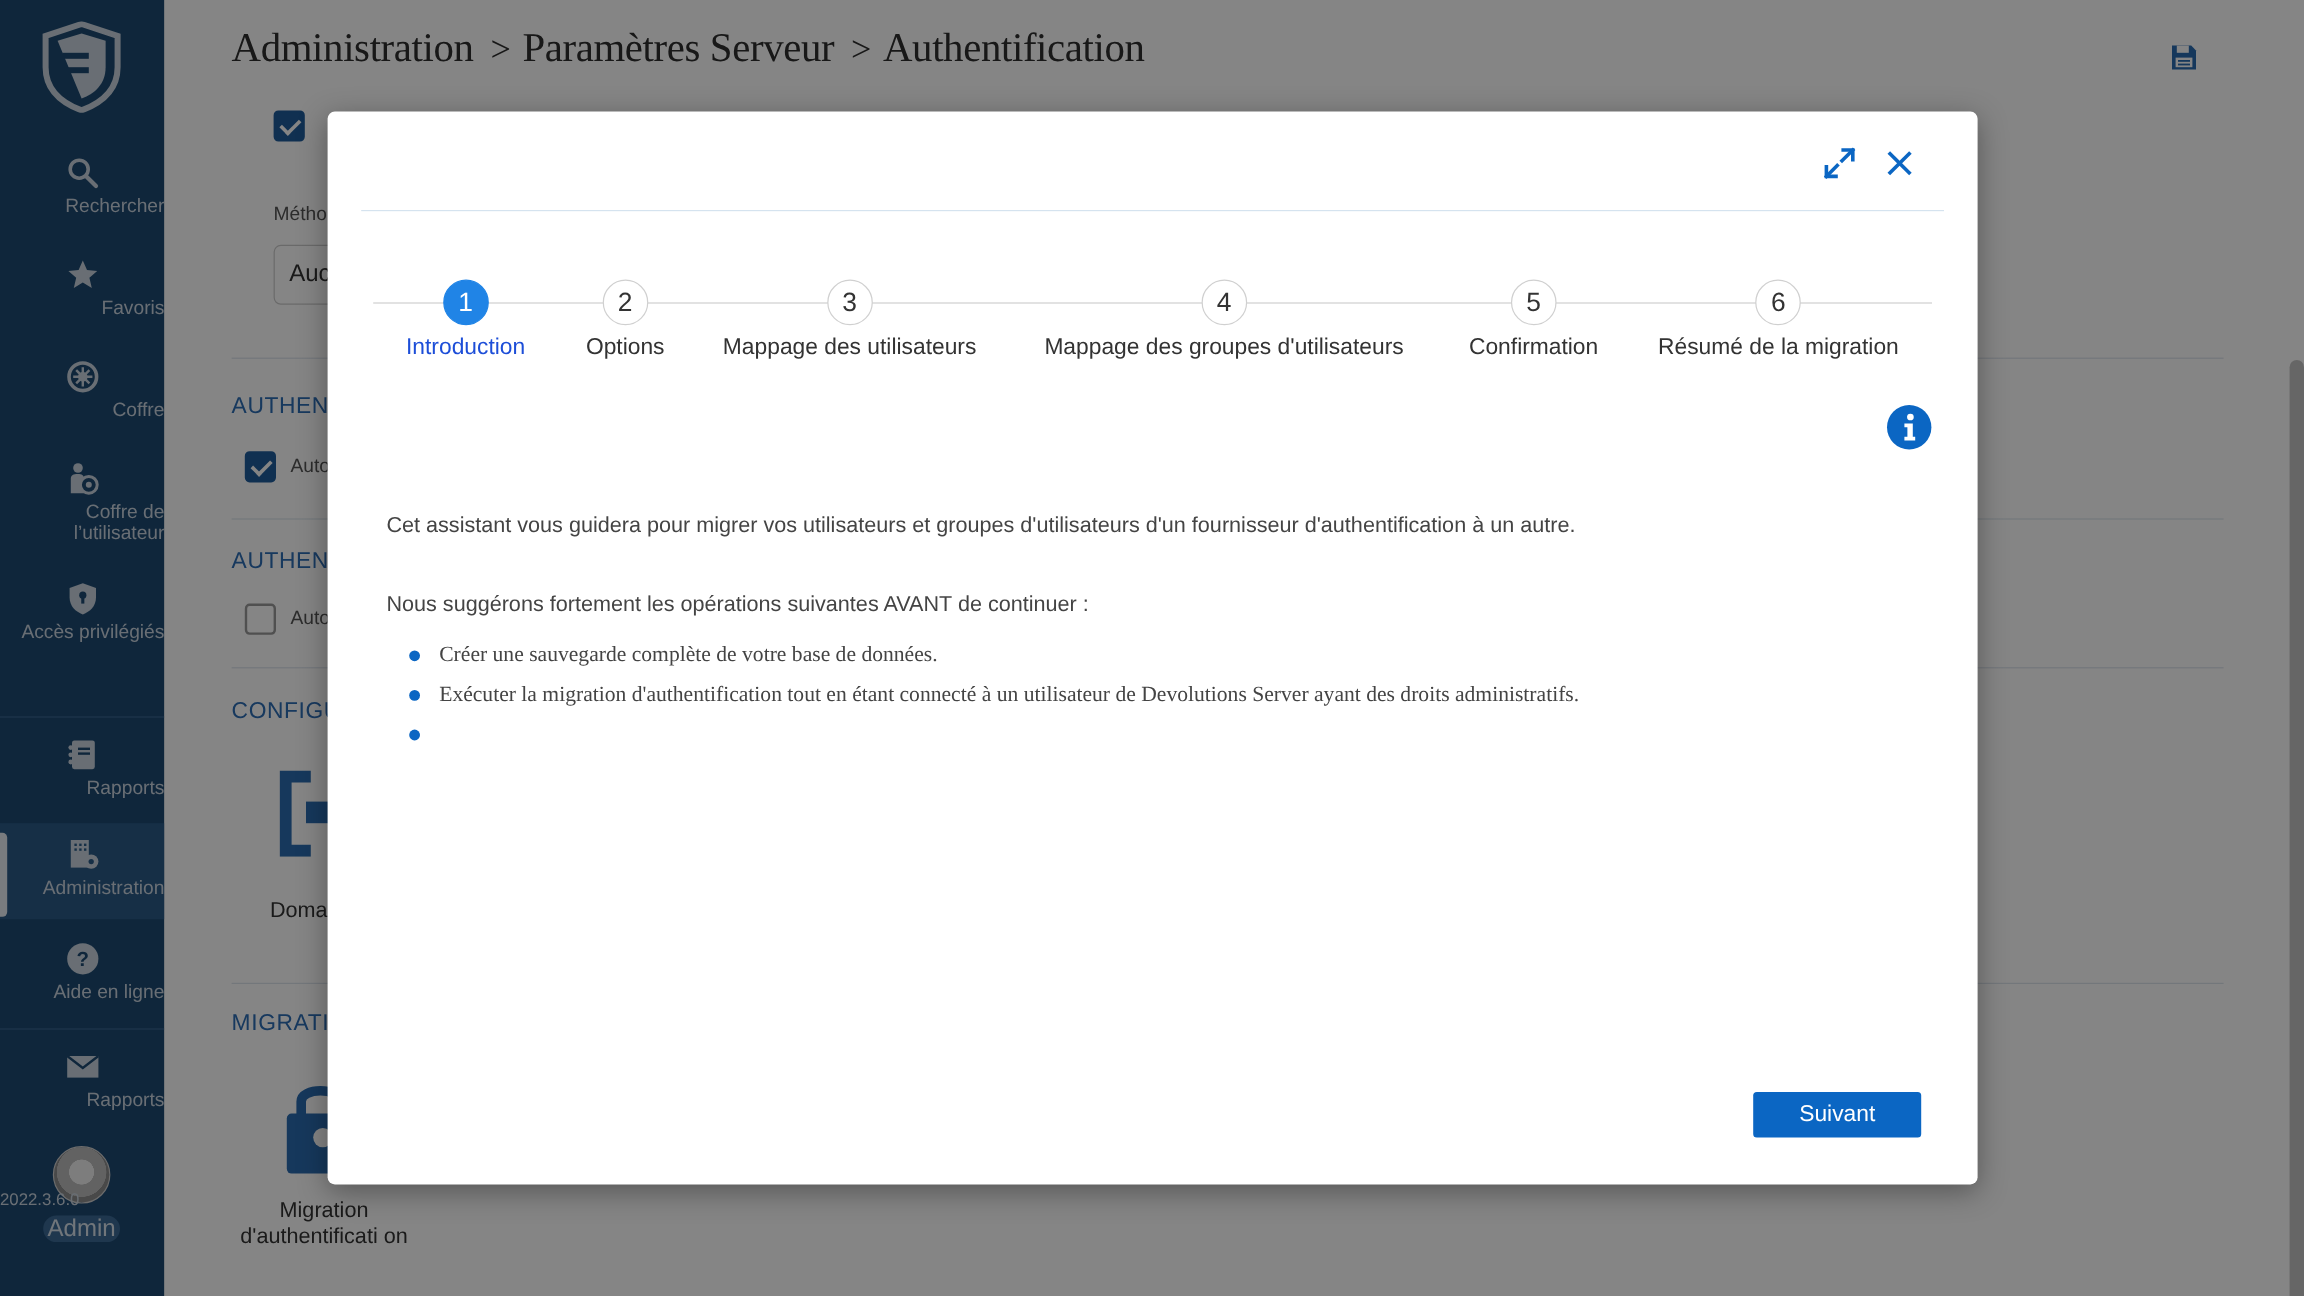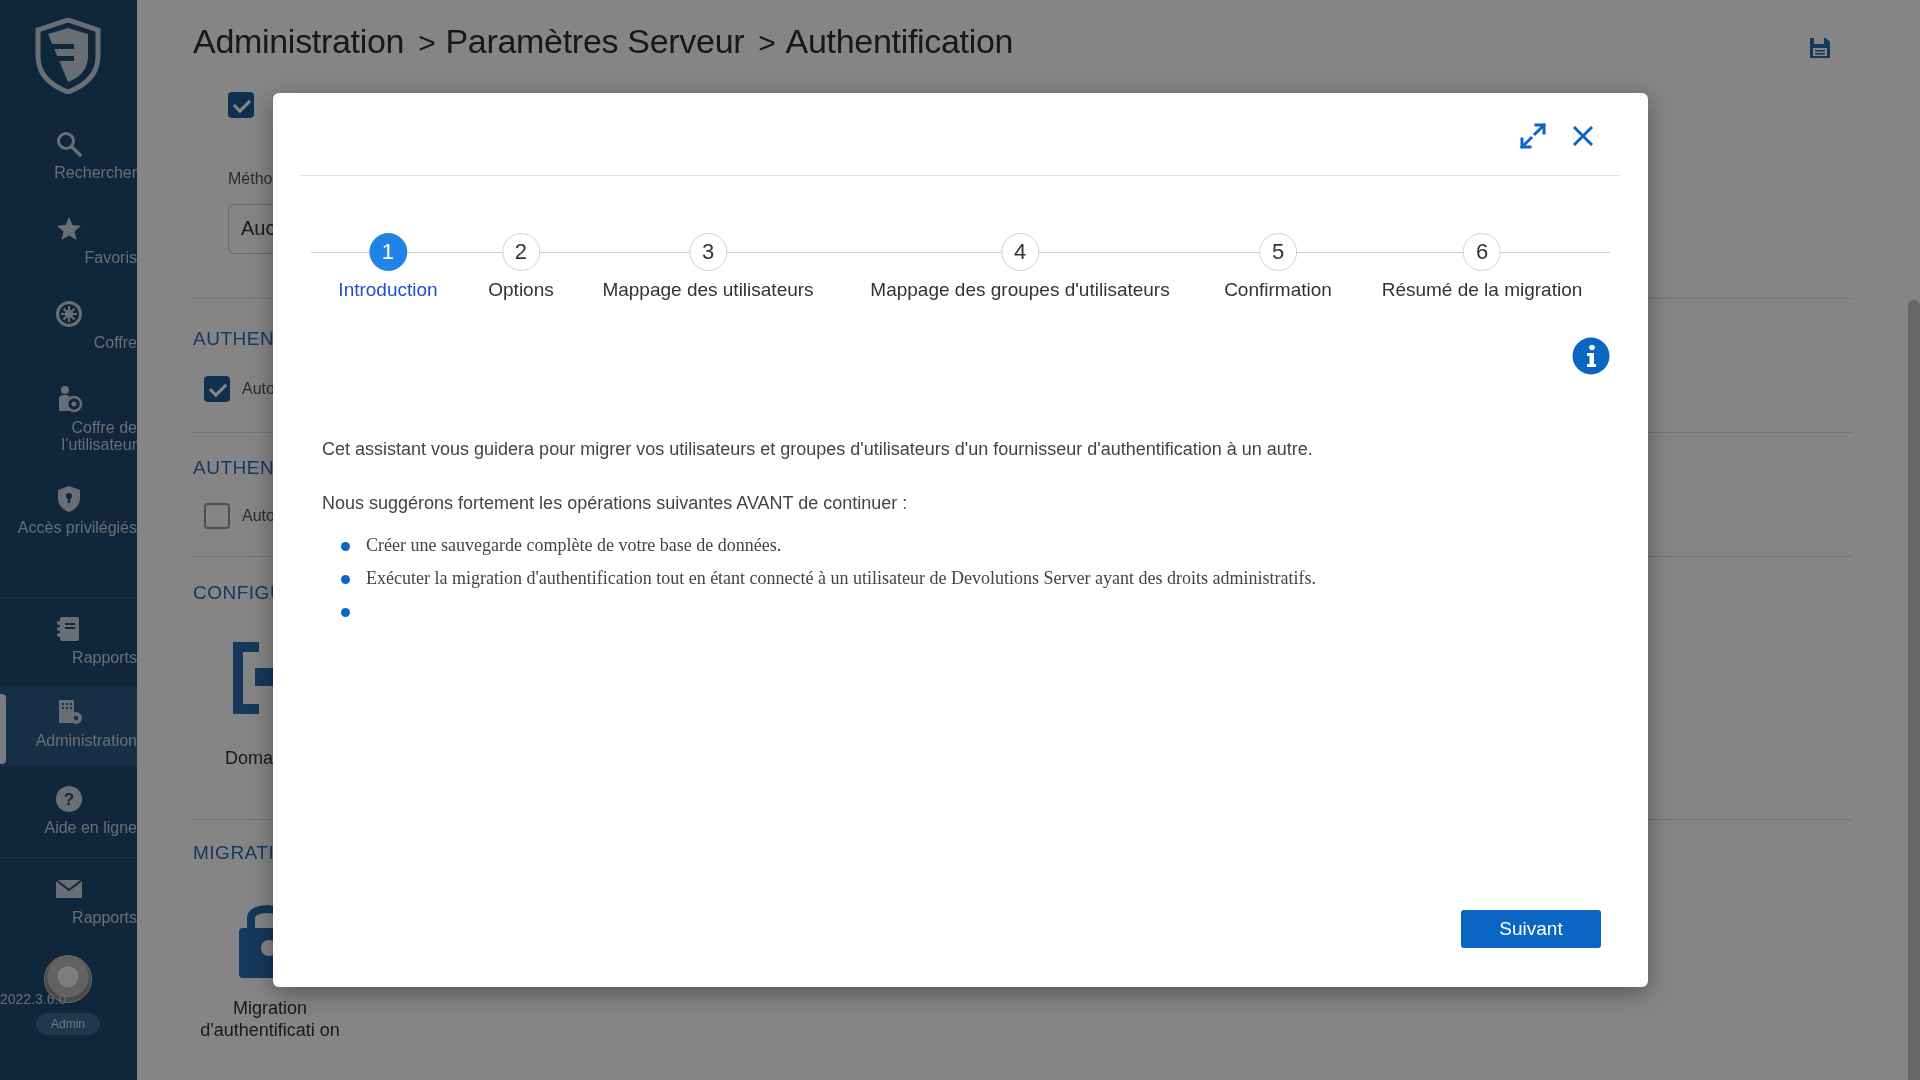--- a/index.html
+++ b/index.html
@@ -23,29 +23,30 @@
     background: #e9eef3; border-radius: 0 4px 4px 0;
   }
   .sb-sep { position: absolute; left: 0; width: 137px; height: 1px; background: #3a6590; }
   .sb-avatar {
     position: absolute; left: 44px; top: 955px; width: 48px; height: 48px; border-radius: 50%;
     background: radial-gradient(circle at 50% 45%, #f0f0f0 0 30%, #bdbdbd 31% 60%, #8c8c8c 61%);
     border: 1px solid #cfcfcf;
   }
   .sb-role {
     position: absolute; left: 36px; top: 1013px; width: 64px; height: 22px; border-radius: 11px;
-    background: #3c6a96; color: #d8e2eb; font-size: 12px; line-height: 22px; text-align: center;
+    background: #3c6a96; color: #d8e2eb; font-size: 20px; line-height: 22px; text-align: center;
   }
   .sb-version { position: absolute; left: 0; top: 991px; width: 137px; text-align: left; font-size: 14px; color: #c9d4df; }
 
   
   .main { position: absolute; left: 137px; top: 0; right: 0; height: 1080px; background: #ffffff; }
   .breadcrumb {
     position: absolute; left: 56px; top: 22px; font-size: 34px; color: #2e2e2e; white-space: nowrap;
     letter-spacing: -0.3px;
+    font-family: Liberation Serif, serif;
   }
   .breadcrumb .sep { display: inline-block; margin: 0 10px 0 14px; font-size: 30px; color: #2e2e2e; }
   .save-icon { position: absolute; right: 88px; top: 36px; width: 24px; height: 24px; }
   .bg-section-title { position: absolute; font-size: 19px; color: #2d6db5; letter-spacing: 0.5px; }
   .bg-label { position: absolute; font-size: 16px; color: #555; }
   .bg-cb {
     position: absolute; width: 26px; height: 26px; border-radius: 4px; border: 2px solid #999;
     background: #fff;
   }
   .bg-cb.checked { background: #1f5d9c; border-color: #1f5d9c; }
@@ -308,21 +309,21 @@
       <div class="circle">5</div>
       <div class="label">Confirmation</div>
     </div>
     <div class="step" style="left:1171px;">
       <div class="circle">6</div>
       <div class="label">Résumé de la migration</div>
     </div>
   </div>
 
   <div class="dlg-body">
-    <p style="top:94px;text-align:center;">Cet assistant vous guidera pour migrer vos utilisateurs et groupes d'utilisateurs d'un fournisseur d'authentification à un autre.</p>
+    <p style="top:82px;text-align:center;">Cet assistant vous guidera pour migrer vos utilisateurs et groupes d'utilisateurs d'un fournisseur d'authentification à un autre.</p>
     <p style="top:148px;">Nous suggérons fortement les opérations suivantes AVANT de continuer :</p>
     <ul class="bullets" style="top:188px;font-family:Liberation Serif, serif;">
       <li><span class="dot"></span><span>Créer une sauvegarde complète de votre base de données.</span></li>
       <li><span class="dot"></span><span>Exécuter la migration d'authentification tout en étant connecté à un utilisateur de Devolutions Server ayant des droits administratifs.</span></li>
       <li><span class="dot"></span></li>
     </ul>
   </div>
 
   <svg class="info-icon" viewBox="0 0 38 38">
     <circle cx="19" cy="19" r="18.5" fill="#0b66c3"></circle>

